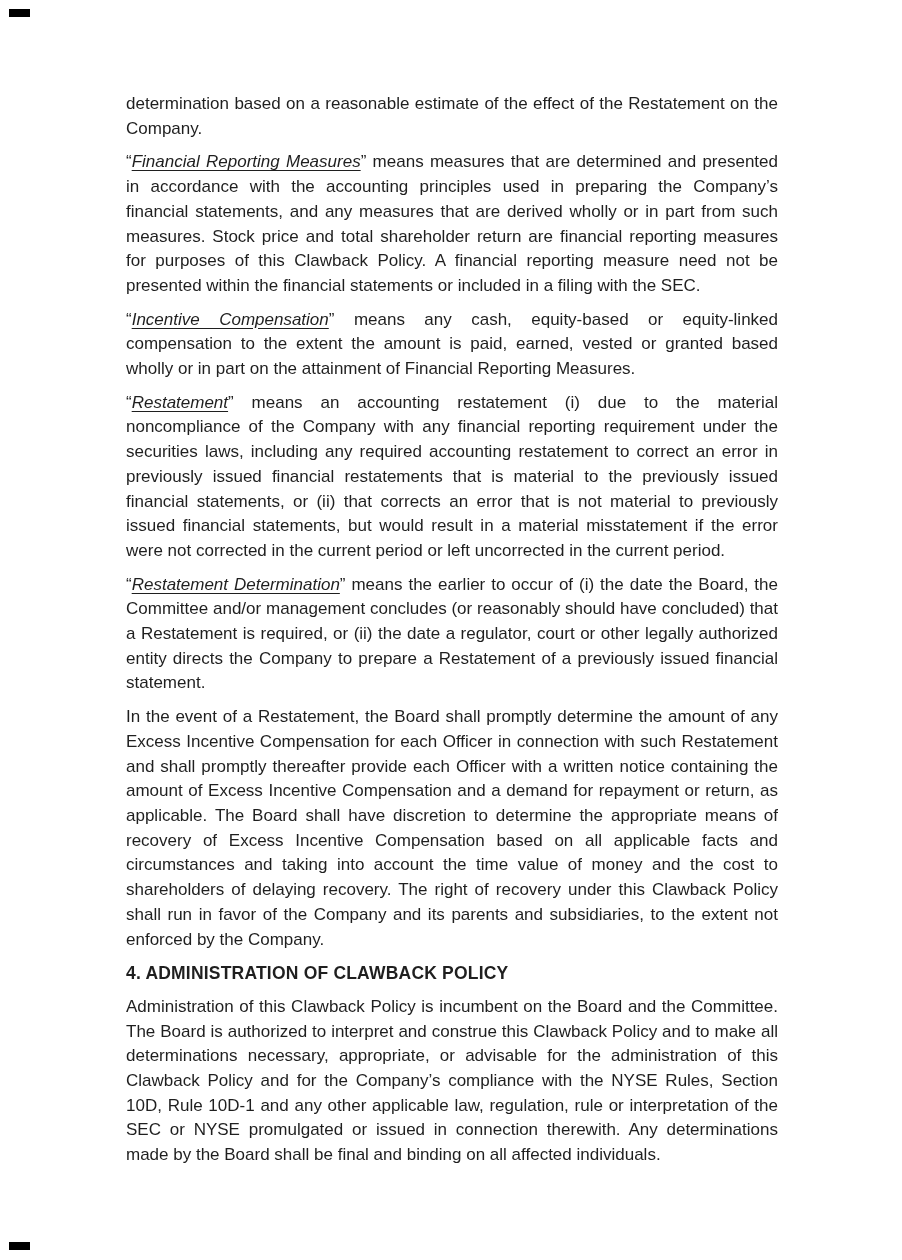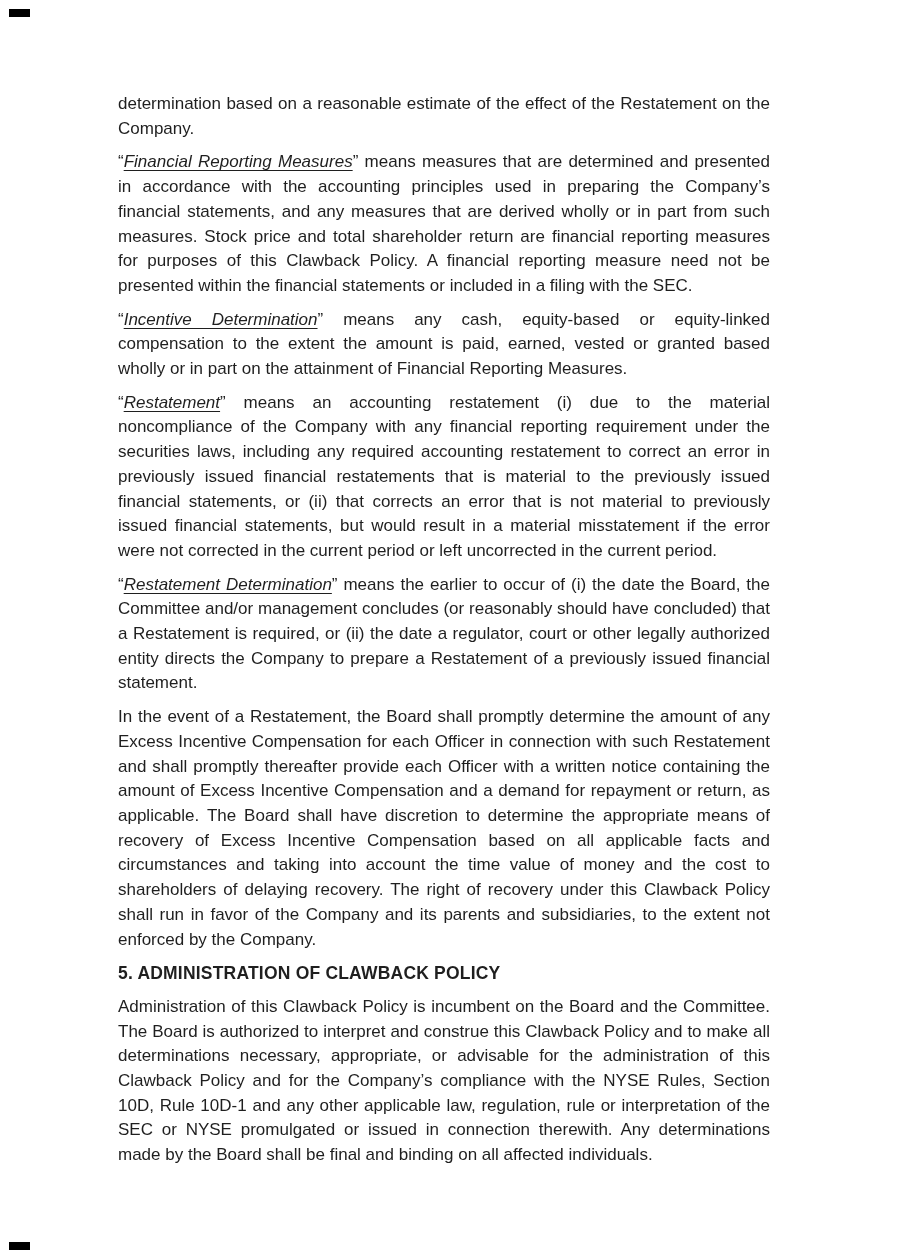--- a/index.html
+++ b/index.html
@@ -20,21 +20,21 @@
     position: absolute;
     left: 9px;
     width: 21px;
     height: 8px;
     background: #000000;
   }
   .corner-mark.top { top: 9px; }
   .corner-mark.bottom { top: 1242px; }
   .content {
     position: absolute;
-    left: 118px;
+    left: 126px;
     top: 92px;
     width: 652px;
   }
   .para {
     font-size: 17px;
     line-height: 24.7px;
     text-align: justify;
     text-align-last: left;
     margin: 0 0 9px 0;
     hyphens: none;
@@ -58,29 +58,29 @@
 <div class="page">
 
   <div class="corner-mark top"></div>
 
   <div class="content">
 
     <p class="para">determination based on a reasonable estimate of the effect of the Restatement on the Company.</p>
 
     <p class="para"><span>“</span><span class="underline">Financial Reporting Measures</span><span>” means measures that are determined and presented in accordance with the accounting principles used in preparing the Company’s financial statements, and any measures that are derived wholly or in part from such measures. Stock price and total shareholder return are financial reporting measures for purposes of this Clawback Policy. A financial reporting measure need not be presented within the financial statements or included in a filing with the SEC.</span></p>
 
-    <p class="para"><span>“</span><span class="underline">Incentive Determination</span><span>” means any cash, equity-based or equity-linked compensation to the extent the amount is paid, earned, vested or granted based wholly or in part on the attainment of Financial Reporting Measures.</span></p>
+    <p class="para"><span>“</span><span class="underline">Incentive Compensation</span><span>” means any cash, equity-based or equity-linked compensation to the extent the amount is paid, earned, vested or granted based wholly or in part on the attainment of Financial Reporting Measures.</span></p>
 
     <p class="para"><span>“</span><span class="underline">Restatement</span><span>” means an accounting restatement (i) due to the material noncompliance of the Company with any financial reporting requirement under the securities laws, including any required accounting restatement to correct an error in previously issued financial restatements that is material to the previously issued financial statements, or (ii) that corrects an error that is not material to previously issued financial statements, but would result in a material misstatement if the error were not corrected in the current period or left uncorrected in the current period.</span></p>
 
     <p class="para"><span>“</span><span class="underline">Restatement Determination</span><span>” means the earlier to occur of (i) the date the Board, the Committee and/or management concludes (or reasonably should have concluded) that a Restatement is required, or (ii) the date a regulator, court or other legally authorized entity directs the Company to prepare a Restatement of a previously issued financial statement.</span></p>
 
     <p class="para">In the event of a Restatement, the Board shall promptly determine the amount of any Excess Incentive Compensation for each Officer in connection with such Restatement and shall promptly thereafter provide each Officer with a written notice containing the amount of Excess Incentive Compensation and a demand for repayment or return, as applicable. The Board shall have discretion to determine the appropriate means of recovery of Excess Incentive Compensation based on all applicable facts and circumstances and taking into account the time value of money and the cost to shareholders of delaying recovery. The right of recovery under this Clawback Policy shall run in favor of the Company and its parents and subsidiaries, to the extent not enforced by the Company.</p>
 
-    <h2 class="heading">5. ADMINISTRATION OF CLAWBACK POLICY</h2>
+    <h2 class="heading">4. ADMINISTRATION OF CLAWBACK POLICY</h2>
 
     <p class="para">Administration of this Clawback Policy is incumbent on the Board and the Committee. The Board is authorized to interpret and construe this Clawback Policy and to make all determinations necessary, appropriate, or advisable for the administration of this Clawback Policy and for the Company’s compliance with the NYSE Rules, Section 10D, Rule 10D-1 and any other applicable law, regulation, rule or interpretation of the SEC or NYSE promulgated or issued in connection therewith. Any determinations made by the Board shall be final and binding on all affected individuals.</p>
 
   </div>
 
   <div class="corner-mark bottom"></div>
 
 </div>
 
 </body></html>

